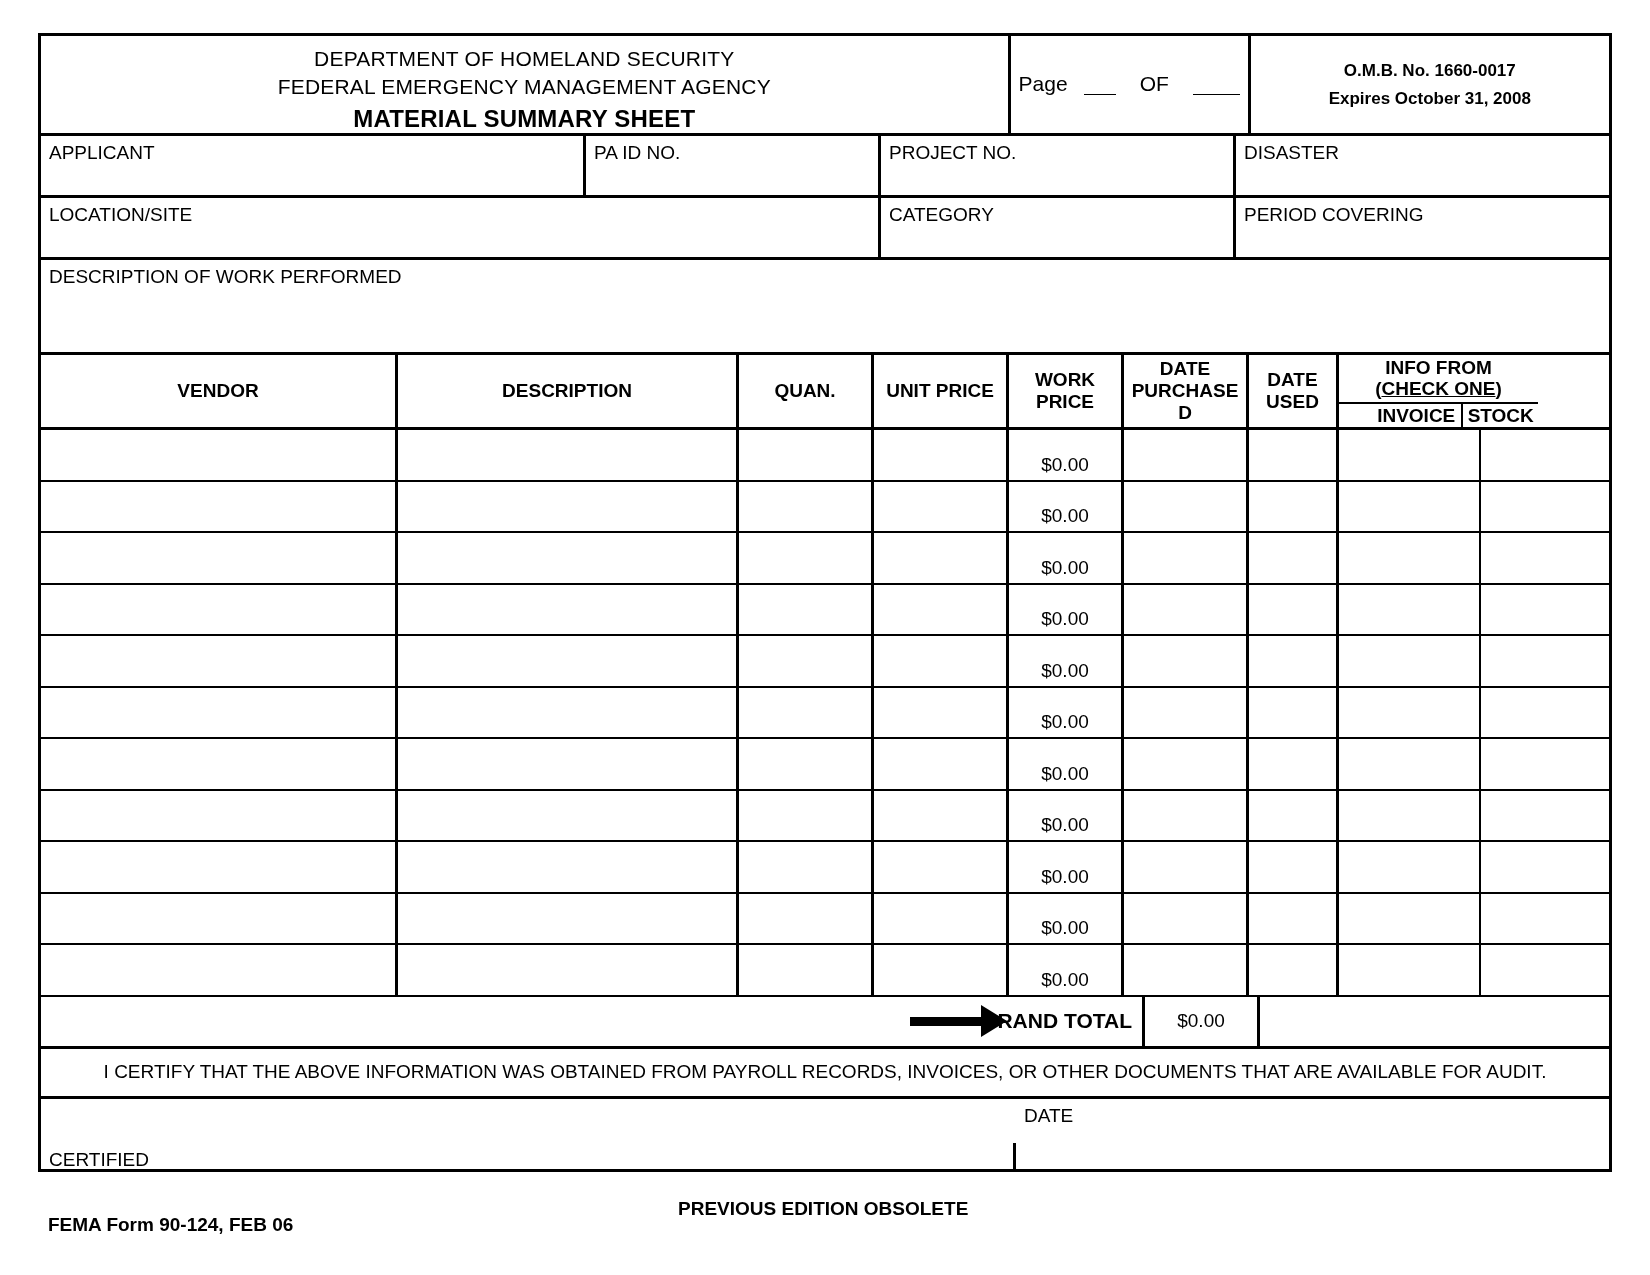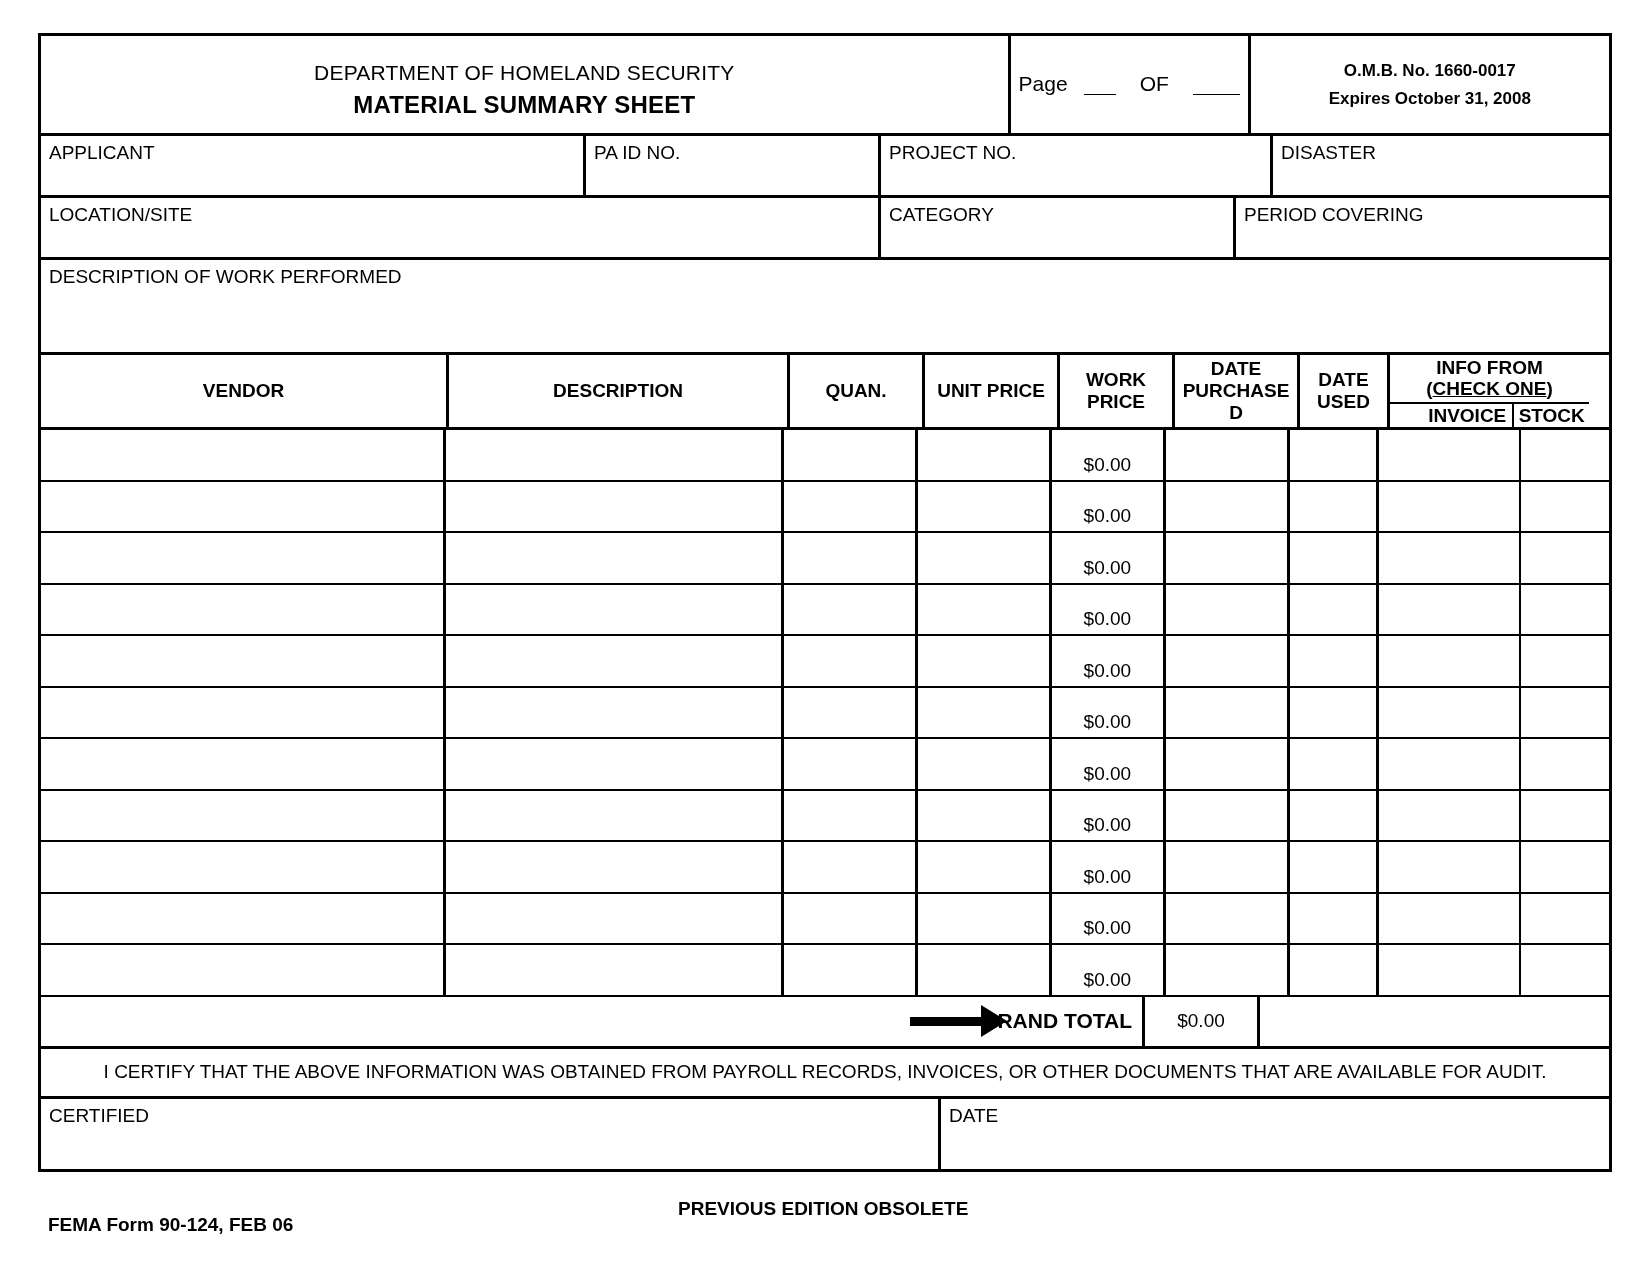--- a/index.html
+++ b/index.html
@@ -86,33 +86,33 @@
     justify-content: center;
     font-size: 17px;
     font-weight: bold;
   }
   .hdr-omb .l2 { margin-top: 8px; }
 
   
   .r-applicant { height: 62px; }
   .c-applicant { width: 545px; }
   .c-paid { width: 295px; }
-  .c-project { width: 392px; }
+  .c-project { width: 355px; }
   .c-disaster { width: 324px; }
 
   .r-location { height: 62px; justify-content: center; }
   .c-location { width: 840px; }
   .c-category { width: 355px; }
   .c-period { width: 373px; }
 
   .r-desc { height: 95px; }
   .c-desc { width: 100%; }
 
   
-  .w-vendor { width: 408px; }
+  .w-vendor { width: 357px; }
   .w-descr  { width: 341px; }
   .w-quan   { width: 135px; }
   .w-unit   { width: 135px; }
   .w-total  { width: 115px; }
   .w-datep  { width: 125px; }
   .w-dateu  { width: 90px; }
   .w-inv    { width: 110px; }
   .w-stk    { width: 89px; }
 
   .thead { height: 75px; }
@@ -218,21 +218,21 @@
   .r-certify { height: 50px; }
   .r-certify .cell {
     width: 100%;
     display: flex;
     align-items: center;
     justify-content: center;
     font-size: 19px;
   }
 
   .r-sign { height: 70px; }
-  .c-certified { width: 900px; }
+  .c-certified { width: 975px; margin-top: 44px; }
   .c-title { width: 500px; }
   .c-date { width: 168px; }
 
   
   .footer {
     position: absolute;
     left: 38px;
     top: 1198px;
     width: 1574px;
     height: 30px;
@@ -245,20 +245,21 @@
 </head>
 <body>
 
 <div class="page">
 
   <div class="form">
 
     <div class="row hdr bd-b">
       <div class="cell hdr-title bd-r">
         <div class="l1">DEPARTMENT OF HOMELAND SECURITY</div>
+        <div class="l2">FEDERAL EMERGENCY MANAGEMENT AGENCY</div>
         <div class="l3">MATERIAL SUMMARY SHEET</div>
       </div>
       <div class="cell hdr-page bd-r">
         <span>Page</span>
         <span class="ul u-short"></span>
         <span style="margin:0 8px;">OF</span>
         <span class="ul u-long"></span>
       </div>
       <div class="cell hdr-omb">
         <div class="l1">O.M.B. No. 1660-0017</div>

